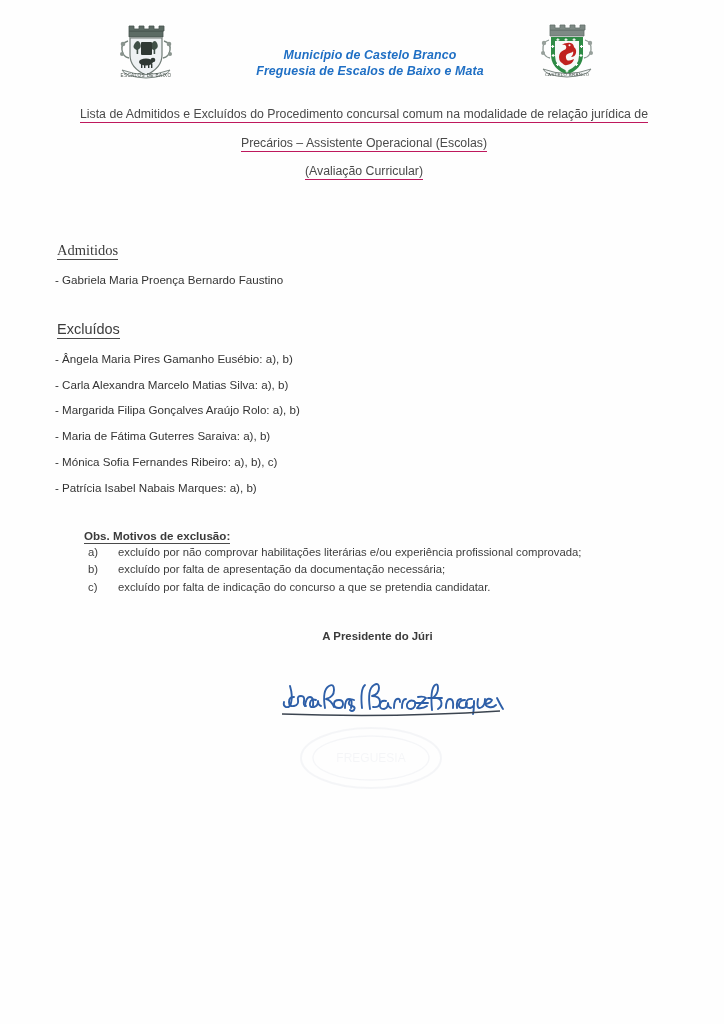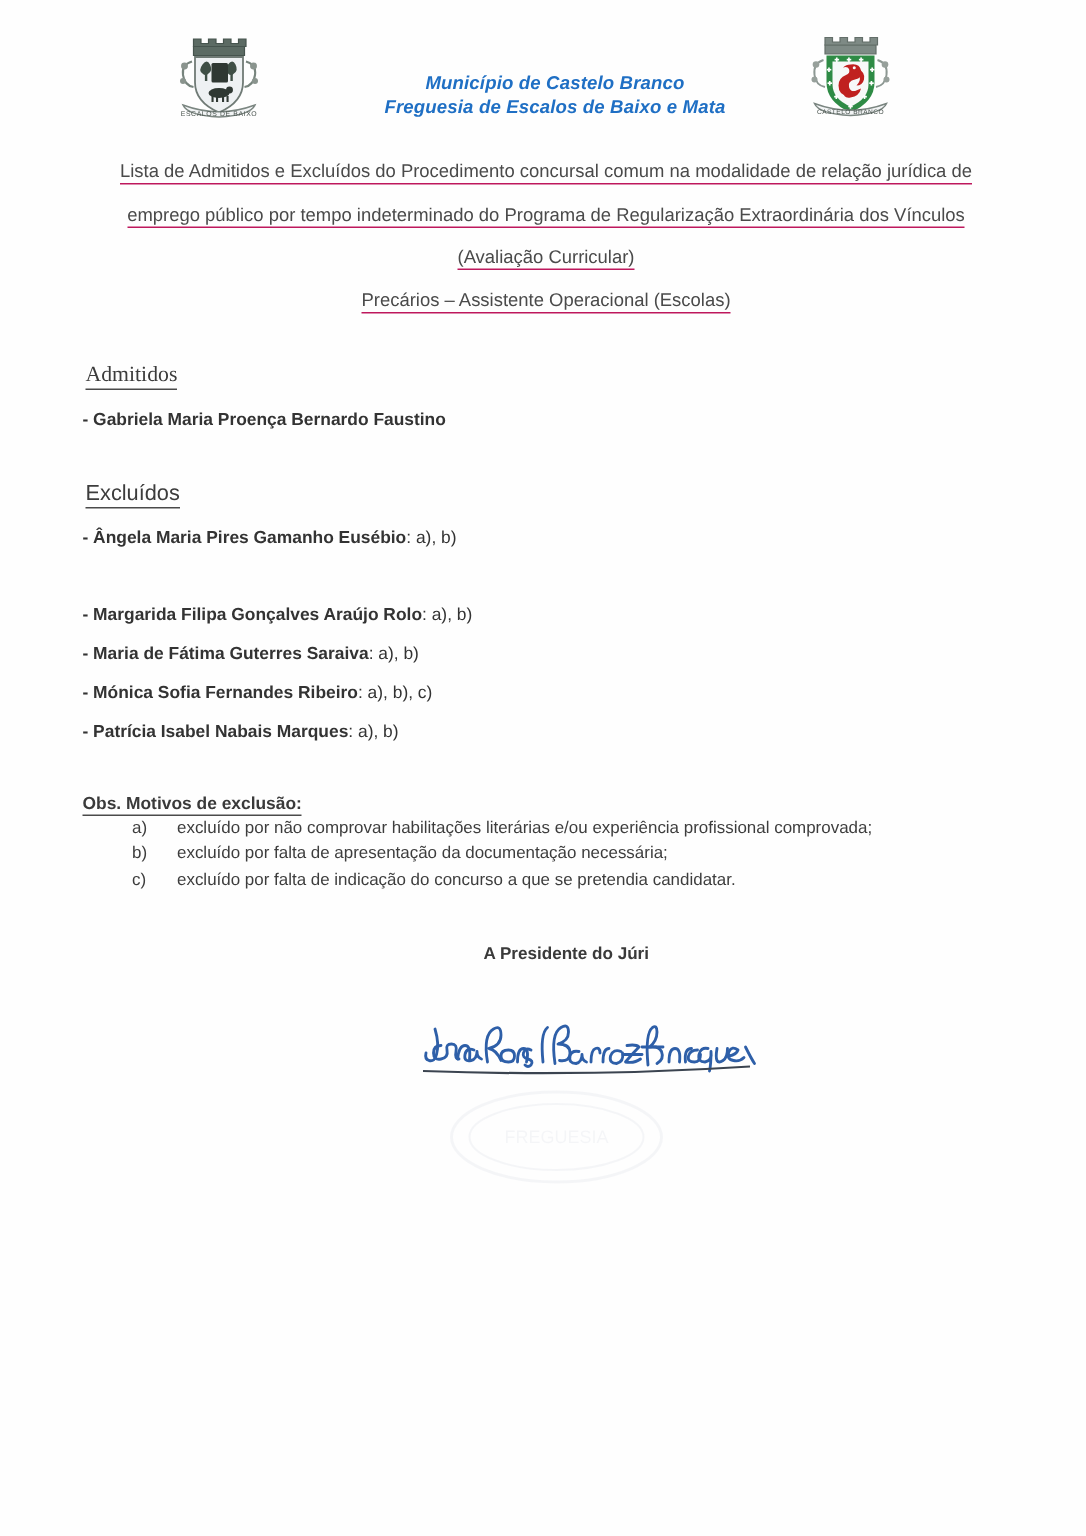--- a/index.html
+++ b/index.html
@@ -86,35 +86,36 @@
   #admitidos-head { top: 242px; font-family: Liberation Serif, serif; }
   #excluidos-head { top: 321px; }
 
   .name-row {
     position: absolute;
     left: 55px;
     font-size: 11.6px;
     color: #333;
     white-space: nowrap;
   }
-  .name-row .nm { font-weight: bold; margin-top: 24px; }
+  .name-row .nm { font-weight: normal; margin-top: 24px; }
   .name-row .cd { font-weight: normal; }
 
   
   .obs-head {
     position: absolute;
     left: 55px;
     top: 529px;
     font-size: 11.6px;
     font-weight: bold;
     color: #3a3a3a;
   }
   .obs-head span {
     border-bottom: 1px solid #4a4a4a;
     padding-bottom: 1px;
+    margin-left: 29px;
   }
   .obs-item {
     position: absolute;
     left: 88px;
     font-size: 11.3px;
     color: #3d3d3d;
     white-space: nowrap;
   }
   .obs-item .mk {
     display: inline-block;
@@ -255,38 +256,40 @@
     </div>
 
     <div class="org-block">
       <div class="org-line">Município de Castelo Branco</div>
       <div class="org-line">Freguesia de Escalos de Baixo e Mata</div>
     </div>
   </div>
 
   <div class="title">
     <div class="title-line"><span>Lista de Admitidos e Excluídos do Procedimento concursal comum na modalidade de relação jurídica de</span></div>
-    <div class="title-line"><span>emprego público por tempo indeterminado do Programa de Regularização Extraordinária dos Vínculos</span></div>
+    <div class="title-line"><span>Precários – Assistente Operacional (Escolas)</span></div>
     <div class="title-line"><span>(Avaliação Curricular)</span></div>
-    <div class="title-line"><span>Precários – Assistente Operacional (Escolas)</span></div>
   </div>
 
   <div class="section-head" id="admitidos-head">
     <span>Admitidos</span>
   </div>
   <div class="name-row" style="top:273px">
     <span class="nm">- Gabriela Maria Proença Bernardo Faustino</span><span class="cd"></span>
   </div>
 
   <div class="section-head" id="excluidos-head">
     <span>Excluídos</span>
   </div>
 
   <div class="name-row" style="top:352px">
     <span class="nm">- Ângela Maria Pires Gamanho Eusébio</span><span class="cd">: a), b)</span>
+  </div>
+  <div class="name-row" style="top:378px">
+    <span class="nm">- Carla Alexandra Marcelo Matias Silva</span><span class="cd">: a), b)</span>
   </div>
   <div class="name-row" style="top:403px">
     <span class="nm">- Margarida Filipa Gonçalves Araújo Rolo</span><span class="cd">: a), b)</span>
   </div>
   <div class="name-row" style="top:429px">
     <span class="nm">- Maria de Fátima Guterres Saraiva</span><span class="cd">: a), b)</span>
   </div>
   <div class="name-row" style="top:455px">
     <span class="nm">- Mónica Sofia Fernandes Ribeiro</span><span class="cd">: a), b), c)</span>
   </div>

